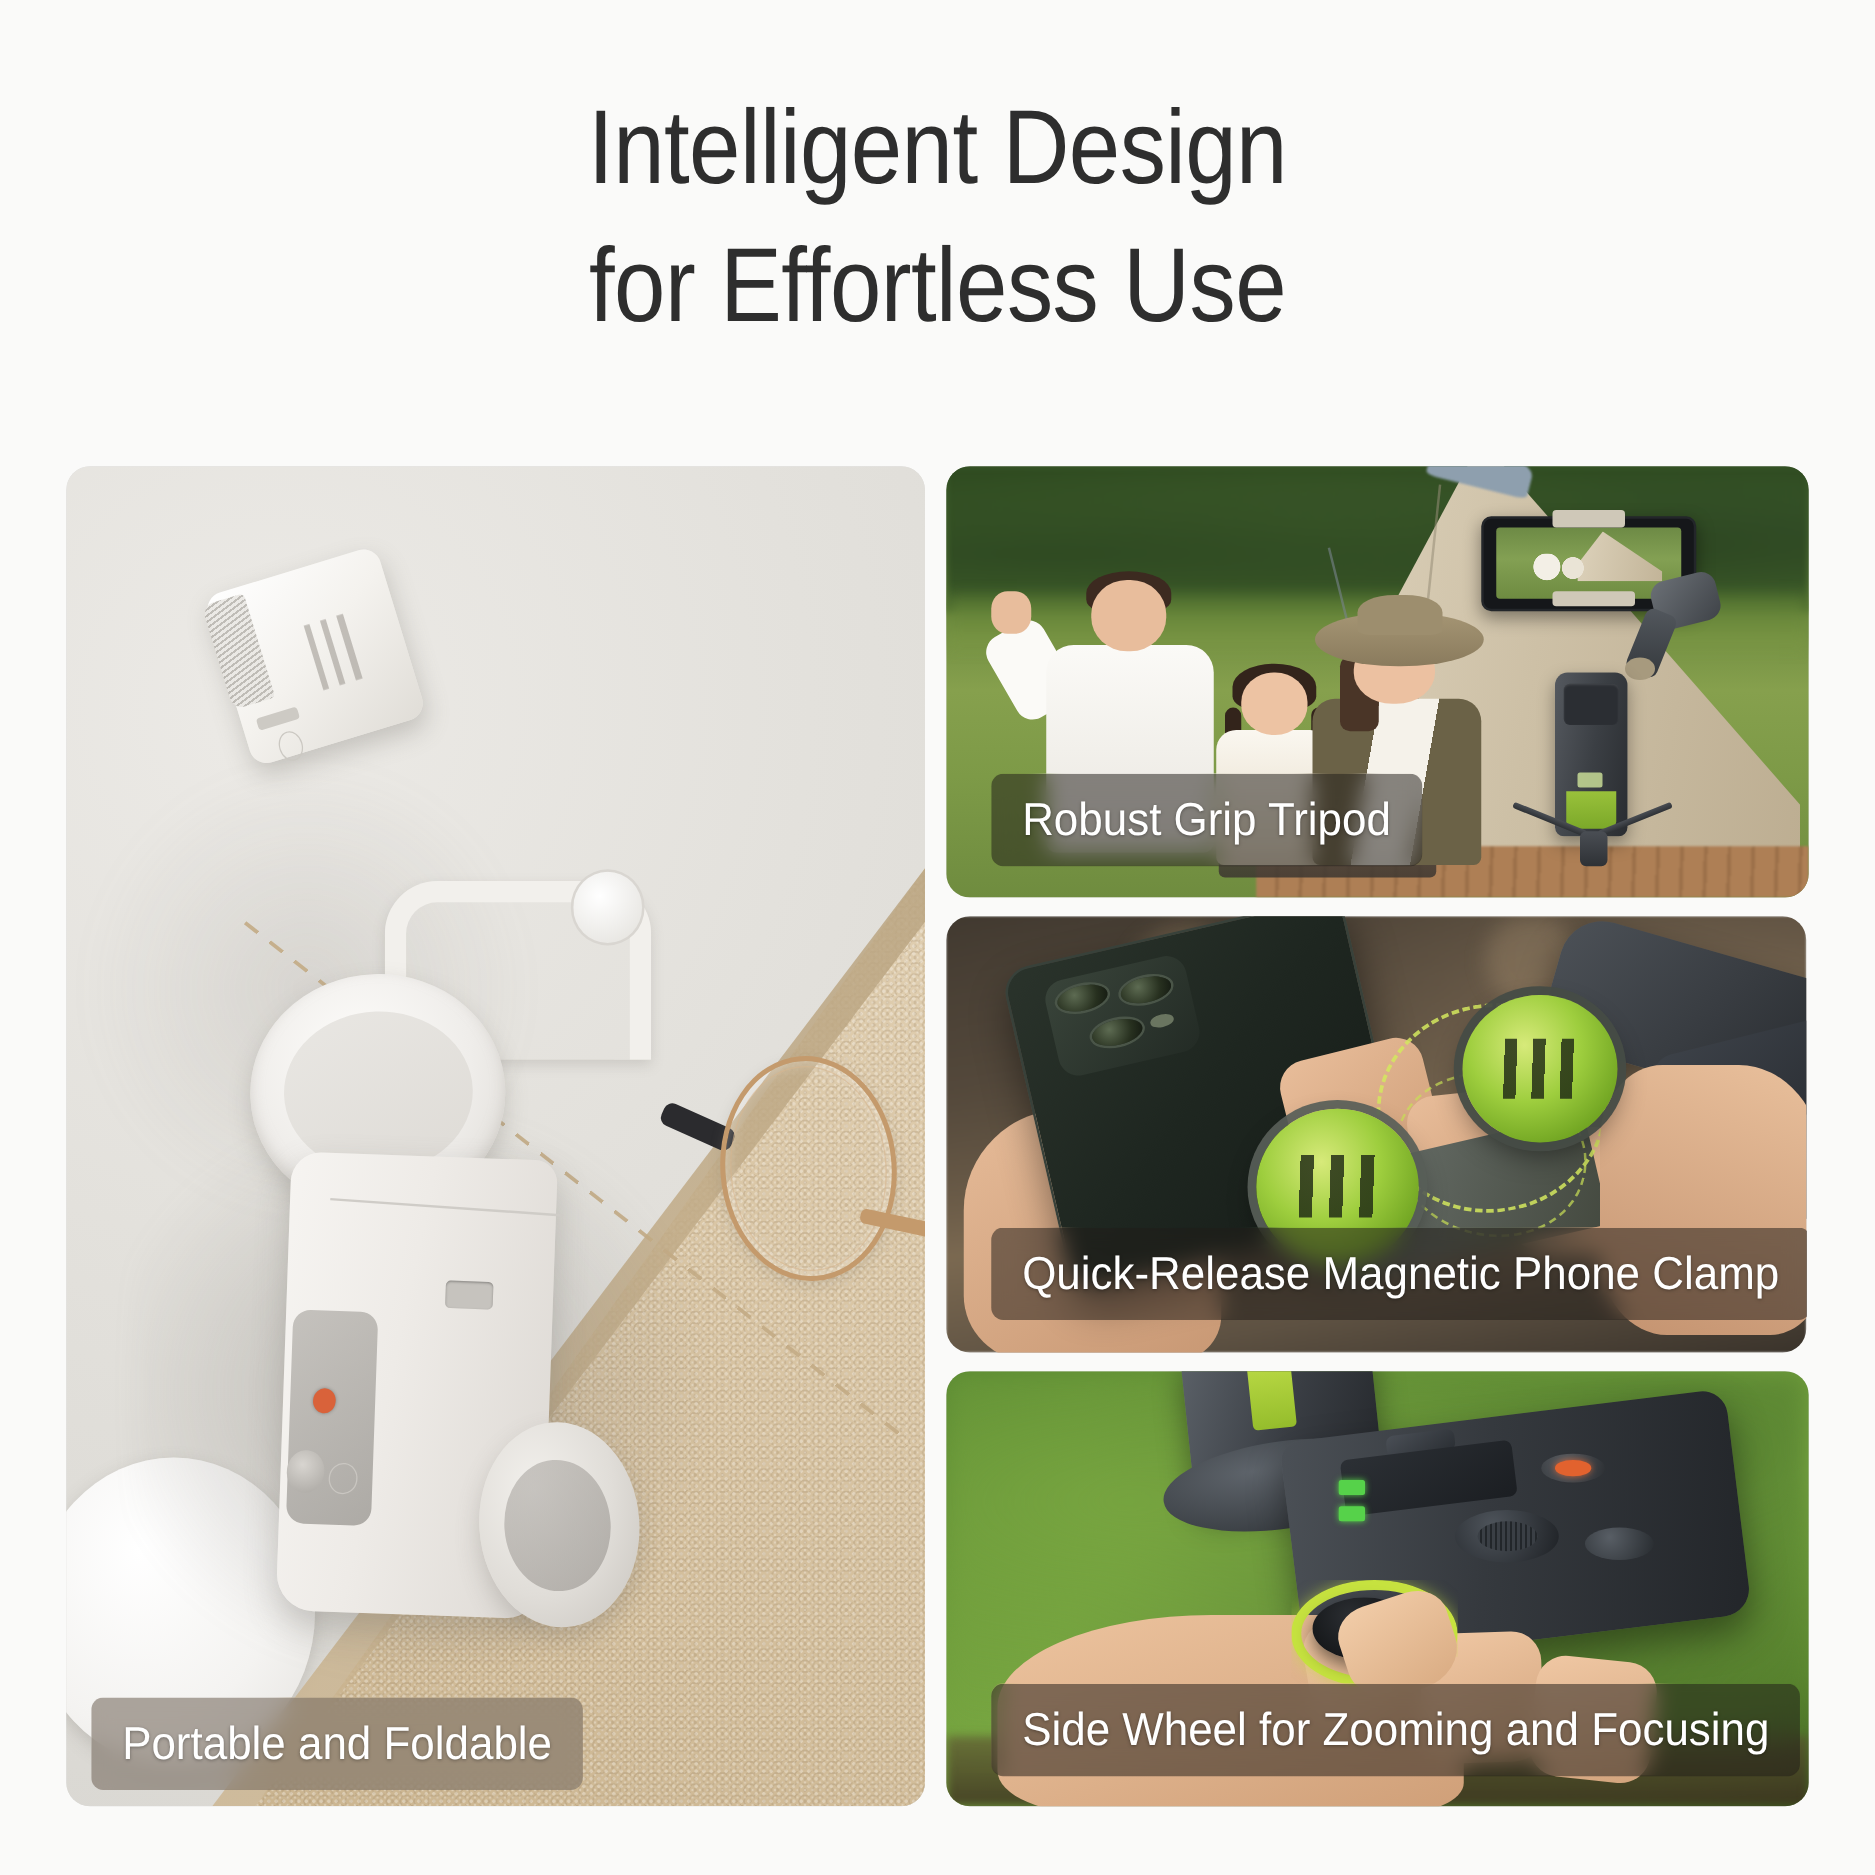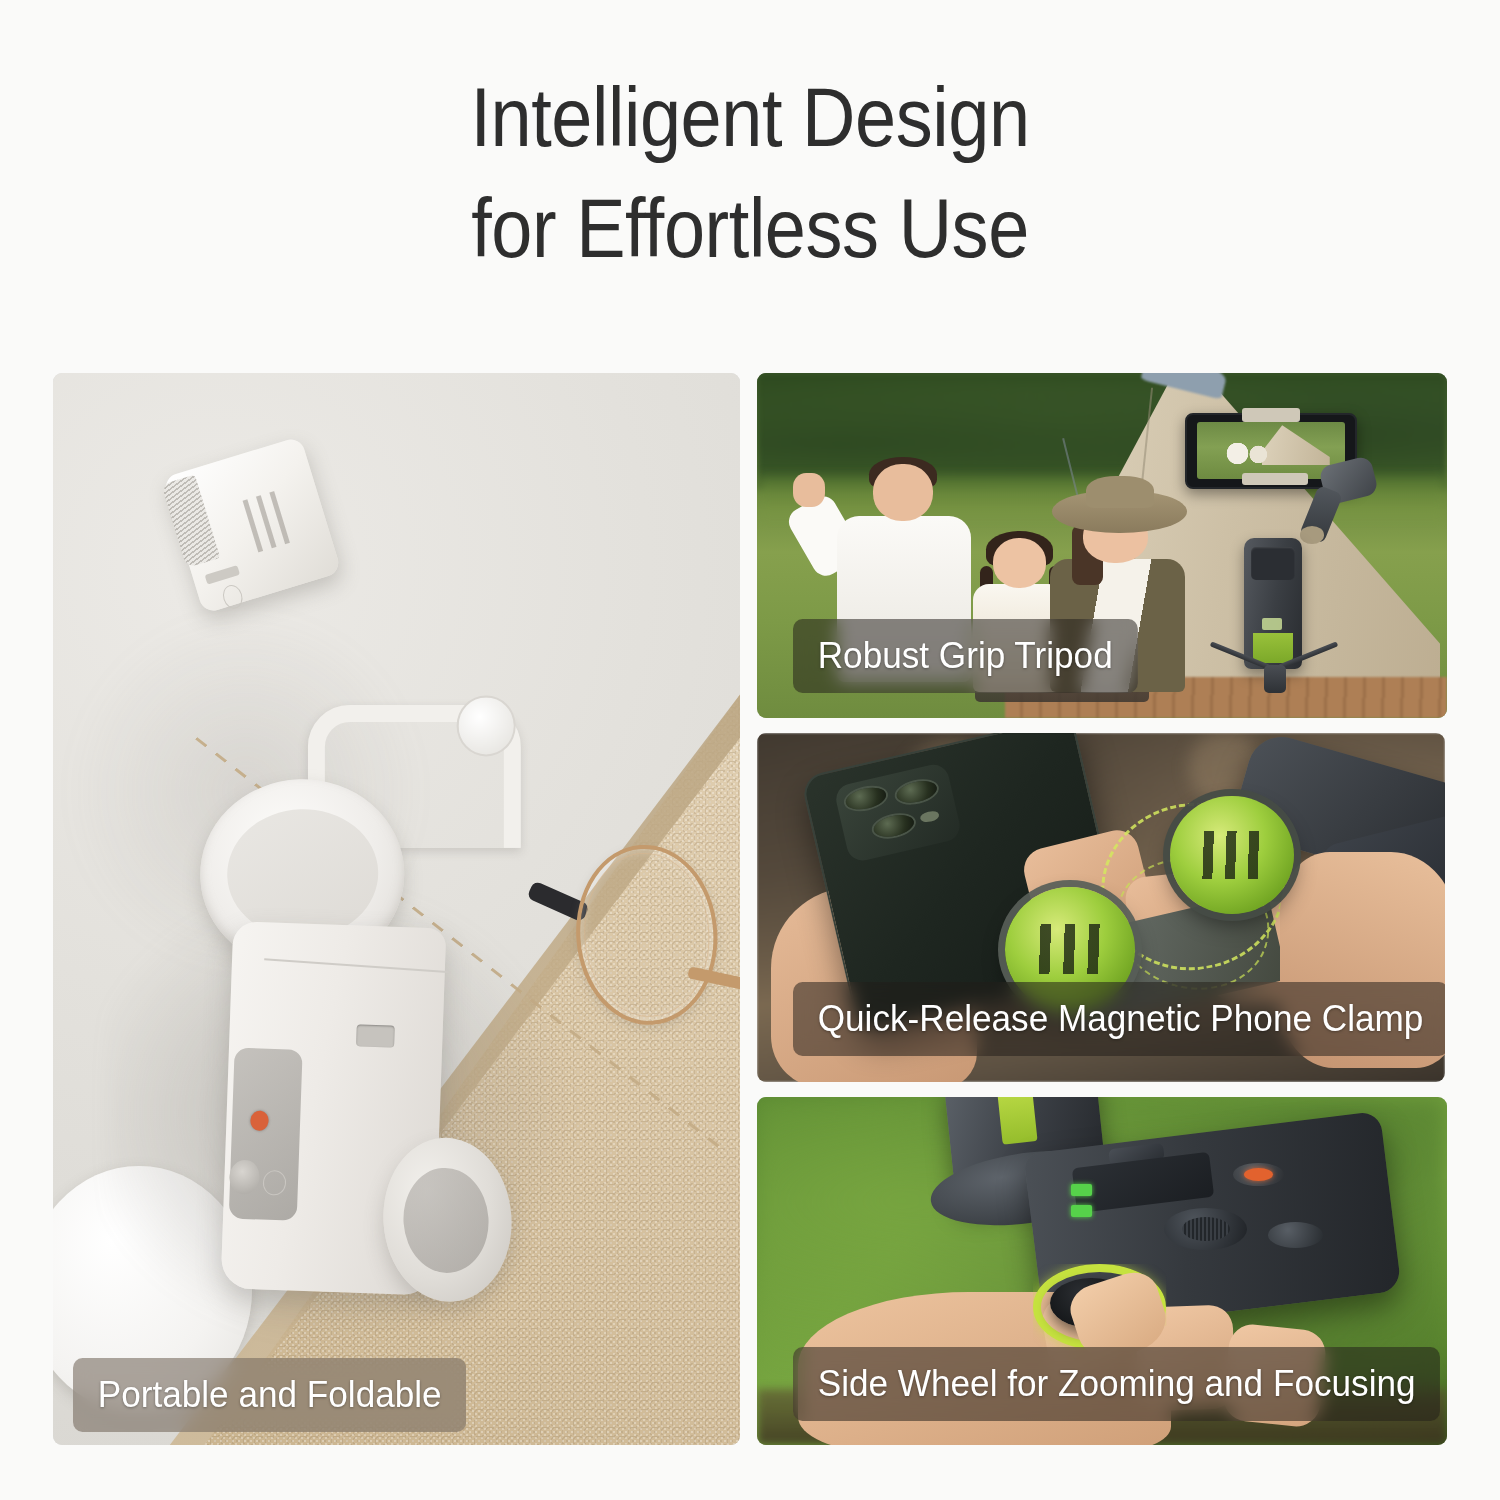--- a/index.html
+++ b/index.html
@@ -21,21 +21,21 @@
     letter-spacing:-0.5px;
     font-weight:400;
     transform:scaleX(0.88);
     transform-origin:50% 0;
   }
   #headline .ln{display:block;white-space:nowrap;}
 
   
   #grid{position:absolute;left:53px;top:373px;width:1394px;height:1072px;}
 
-  .panel{position:absolute;overflow:hidden;border-radius:9px;background:#ddd;}
+  .panel{position:absolute;overflow:hidden;border-radius:19px;background:#ddd;}
   #p-left{left:0;top:0;width:687px;height:1072px;}
   #p-tr  {left:704px;top:0;width:690px;height:345px;}
   #p-mr  {left:704px;top:360px;width:688px;height:349px;}
   #p-br  {left:704px;top:724px;width:690px;height:348px;}
 
   
   .cap{
     position:absolute;
     border-radius:10px;
     color:#fff;

